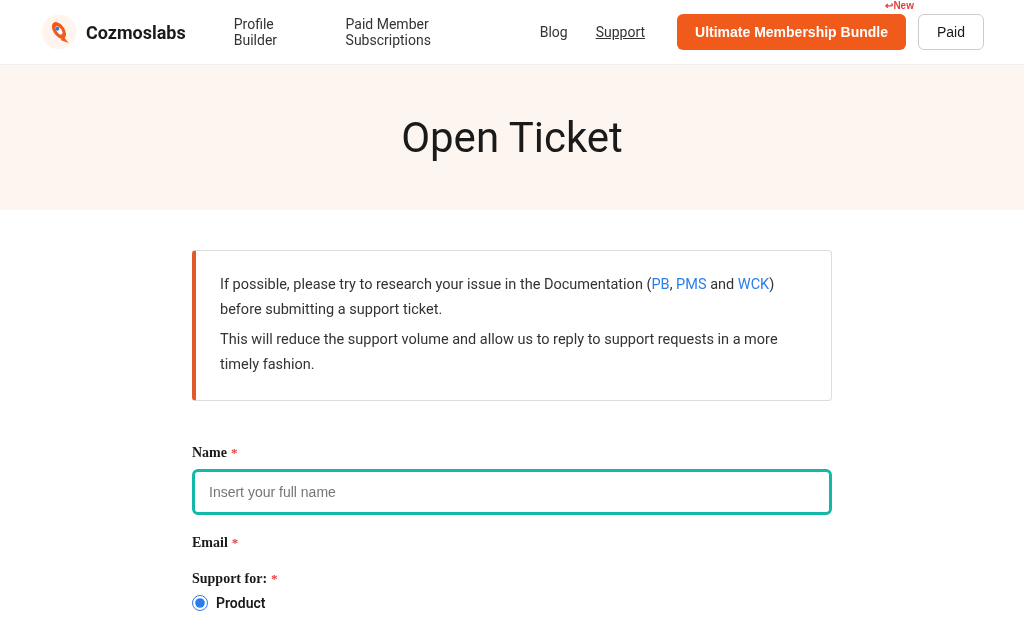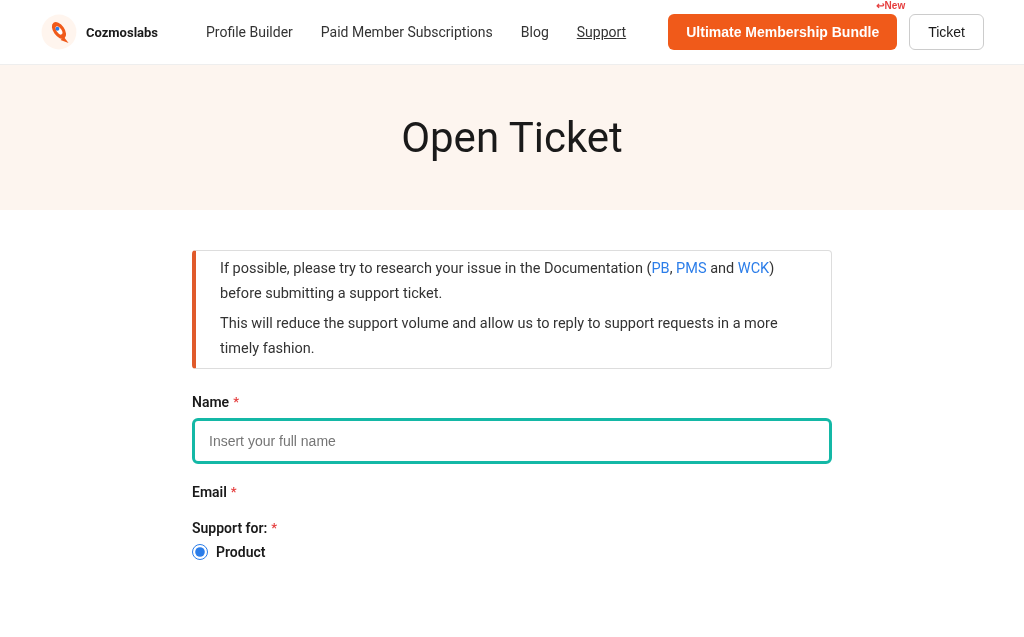--- a/index.html
+++ b/index.html
@@ -15,21 +15,21 @@
       border-bottom: 1px solid #eee;
       gap: 32px;
     }
     .logo-area {
       display: flex;
       align-items: center;
       gap: 8px;
       margin-right: 16px;
     }
     .logo-text {
-      font-size: 13px;
+      font-size: 18px;
       font-weight: 700;
       color: #1a1a1a;
     }
     .nav {
       display: flex;
       align-items: center;
       gap: 28px;
       flex: 1;
     }
     .nav-link {
@@ -94,22 +94,22 @@
       max-width: 680px;
       margin: 40px auto;
       padding: 0 20px;
     }
 
     
     .notice-box {
       border: 1px solid #ddd;
       border-left: 4px solid #e05a2b;
       border-radius: 4px;
-      padding: 6px 24px;
-      margin-bottom: 25px;
+      padding: 22px 24px;
+      margin-bottom: 44px;
       background: #fff;
     }
     .notice-text {
       font-size: 14.5px;
       line-height: 1.7;
       color: #333;
     }
     .notice-link {
       color: #2b7de9;
       text-decoration: none;
@@ -120,20 +120,21 @@
       margin-bottom: 20px;
     }
     .form-label {
       display: flex;
       align-items: center;
       gap: 4px;
       font-size: 14px;
       font-weight: 600;
       color: #1a1a1a;
       margin-bottom: 8px;
+      font-family: Liberation Serif, serif;
     }
     .required-star {
       color: #e53e3e;
       font-size: 13px;
     }
     .form-input {
       width: 100%;
       padding: 12px 14px;
       border: 3px solid #14b8a6;
       border-radius: 6px;
@@ -188,21 +189,21 @@
     <a class="nav-link">Paid Member Subscriptions</a>
     <a class="nav-link">Blog</a>
     <a class="nav-link underline">Support</a>
   </nav>
 
   <div class="nav-right">
     <button class="btn-bundle">
       <span>Ultimate Membership Bundle</span>
       <span class="new-badge">↩New</span>
     </button>
-    <button class="btn-login">Ticket</button>
+    <button class="btn-login">Paid</button>
   </div>
 </header>
 
 <section class="hero">
   <h1 class="hero-title">Open Ticket</h1>
 </section>
 
 <main class="main-content">
 
   <div class="notice-box">

